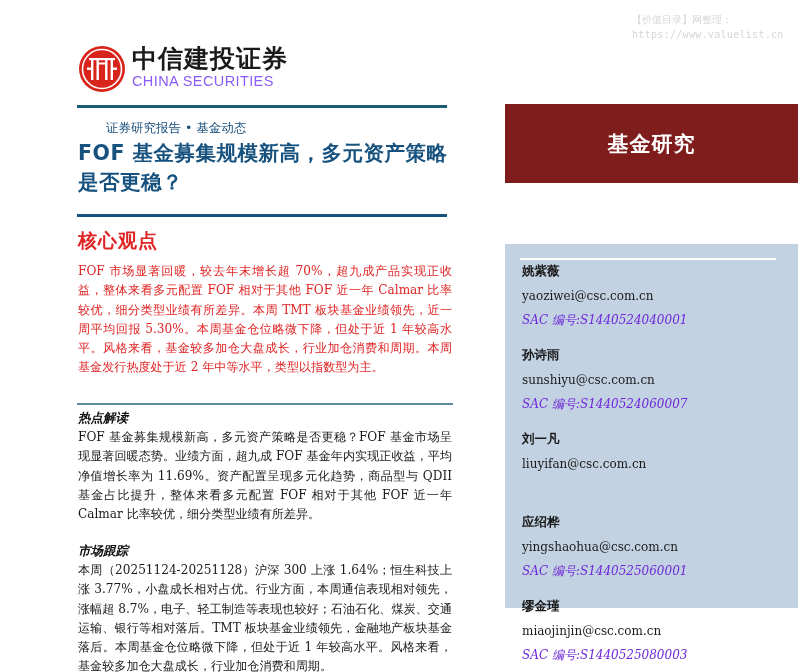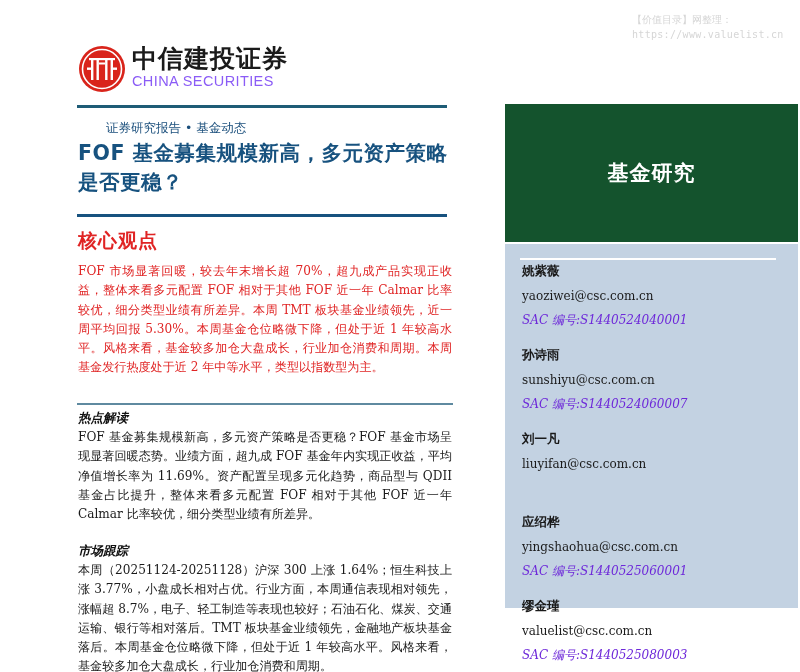--- a/index.html
+++ b/index.html
@@ -23,21 +23,21 @@
   .rule-mid { position: absolute; left: 77px; top: 214px; width: 370px; height: 3px; background: #17527f; }
 
   .core-heading { position: absolute; left: 78px; top: 228px; font-family: "DejaVu Sans", sans-serif; font-weight: bold; font-size: 19px; color: #e02424; letter-spacing: 1px; }
   .core-text { position: absolute; left: 78px; top: 262px; width: 374px; font-size: 12.1px; line-height: 19.3px; color: #e02424; text-align: justify; }
 
   .rule-thin { position: absolute; left: 77px; top: 403px; width: 376px; height: 2px; background: #5f8aa0; }
 
   .section-heading { position: absolute; left: 78px; font-family: "DejaVu Sans", sans-serif; font-weight: bold; font-size: 12.5px; color: #111; font-style: italic; }
   .section-text { position: absolute; left: 78px; width: 374px; font-size: 12.1px; line-height: 19.3px; color: #1a1a1a; text-align: justify; }
 
-  .blue-box { position: absolute; left: 505px; top: 104px; width: 293px; height: 138px; background: #14532d; display: flex; align-items: center; justify-content: center; }
+  .blue-box { position: absolute; left: 505px; top: 104px; width: 293px; height: 79px; background: #7f1d1d; display: flex; align-items: center; justify-content: center; }
   .blue-box-label { font-family: "DejaVu Sans", sans-serif; font-weight: bold; font-size: 21px; color: #ffffff; letter-spacing: 1px; }
 
   .authors-panel { position: absolute; left: 505px; top: 244px; width: 293px; height: 364px; background: #c3d2e2; }
   .authors-rule { position: absolute; left: 15px; top: 14px; width: 256px; height: 1.5px; background: #ffffff; }
   .author { position: absolute; left: 17px; }
   .author-name { font-family: "DejaVu Sans", sans-serif; font-weight: bold; font-size: 12.5px; color: #1a1a1a; line-height: 18px; }
   .author-email { font-size: 12px; color: #1a1a1a; line-height: 20px; margin-top: 6px; }
   .author-sac { font-size: 12px; color: #6d28d9; line-height: 20px; margin-top: 4px; font-style: italic; }
 </style>
 </head>
@@ -113,16 +113,16 @@
   </div>
 
   <div class="author" style="top:269px;">
     <div class="author-name">应绍桦</div>
     <div class="author-email">yingshaohua@csc.com.cn</div>
     <div class="author-sac">SAC 编号:S1440525060001</div>
   </div>
 
   <div class="author" style="top:353px;">
     <div class="author-name">缪金瑾</div>
-    <div class="author-email">valuelist@csc.com.cn</div>
+    <div class="author-email">miaojinjin@csc.com.cn</div>
     <div class="author-sac">SAC 编号:S1440525080003</div>
   </div>
 </div>
 
 </body></html>

